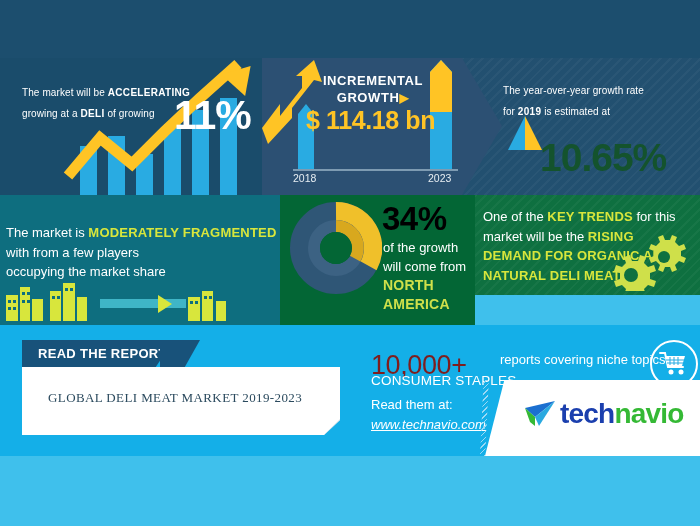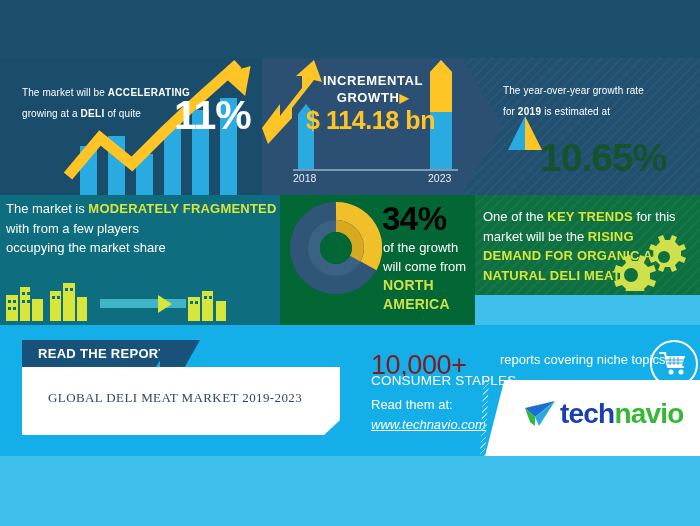--- a/index.html
+++ b/index.html
@@ -44,21 +44,21 @@
   .mid-band{position:absolute;left:0;top:195px;width:700px;height:130px;}
   .mid-teal{position:absolute;left:0;top:0;width:280px;height:130px;background:#0E6E7F;overflow:hidden;}
   .mid-green{position:absolute;left:280px;top:0;width:195px;height:130px;background:#036635;overflow:hidden;}
   .mid-green2{position:absolute;left:475px;top:0;width:225px;height:100px;
     background:
       repeating-linear-gradient(135deg,rgba(255,255,255,.04) 0 2px,rgba(0,0,0,0) 2px 7px),
       #0E7040;
     overflow:hidden;}
   .mid-text{color:#fff;font-size:13px;line-height:19.5px;}
   .hl-yellow{color:#D8E63C;font-weight:bold;letter-spacing:.2px;}
-  .m1{position:absolute;left:6px;top:4px;width:282px;}
+  .m1{position:absolute;left:6px;top:28px;width:282px;}
   .m3{position:absolute;left:8px;top:12px;width:210px;}
 
   .pct34{position:absolute;left:382px;top:200px;font-size:33px;font-weight:bold;color:#000000;z-index:3;letter-spacing:-.5px;}
   .pct34-sub{position:absolute;left:383px;top:238px;width:110px;color:#fff;font-size:13px;line-height:19px;z-index:3;}
   .na{color:#CFE04A;font-weight:bold;font-size:14px;letter-spacing:.2px;}
 
   
   .footer{position:absolute;left:0;top:325px;width:700px;height:131px;background:#14AFE8;overflow:hidden;}
   .read-tab{position:absolute;left:22px;top:340px;width:152px;height:27px;background:#18527A;z-index:4;
     clip-path:polygon(0 0,100% 0,88% 100%,0 100%);}
@@ -106,21 +106,21 @@
       <rect x="136" y="96" width="17" height="41" fill="#29ABE2"></rect>
       <rect x="164" y="66" width="17" height="71" fill="#29ABE2"></rect>
       <rect x="192" y="52" width="17" height="85" fill="#29ABE2"></rect>
       <rect x="220" y="40" width="17" height="97" fill="#29ABE2"></rect>
       <polyline points="68,118 100,80 132,106 164,74 200,40 238,6" fill="none" stroke="#FFC425" stroke-width="11" stroke-linejoin="miter"></polyline>
       <polygon points="246,0 262,26 230,26" fill="#FFC425" transform="rotate(42 238 10)"></polygon>
     </svg>
   </div>
   <div class="lead-text l1">
     <span>The market will be </span><b>ACCELERATING</b><br>
-    <span>growing at a </span><b>DELI</b><span> of quite</span>
+    <span>growing at a </span><b>DELI</b><span> of growing</span>
   </div>
   <div class="big11">11%</div>
 
   <div class="panel-mid">
     <svg width="200" height="137" viewBox="0 0 200 137">
       <polygon points="0,70 18,46 18,58 40,30 40,18 34,18 52,2 60,24 52,22 30,50 30,60 6,86" fill="#FFC425"></polygon>
       <polygon points="36,56 44,46 52,56 52,111 36,111" fill="#29ABE2"></polygon>
       <polygon points="168,14 179,2 190,14 190,111 168,111" fill="#29ABE2"></polygon>
       <polygon points="168,14 179,2 190,14 190,54 168,54" fill="#FFC425"></polygon>
     </svg>

